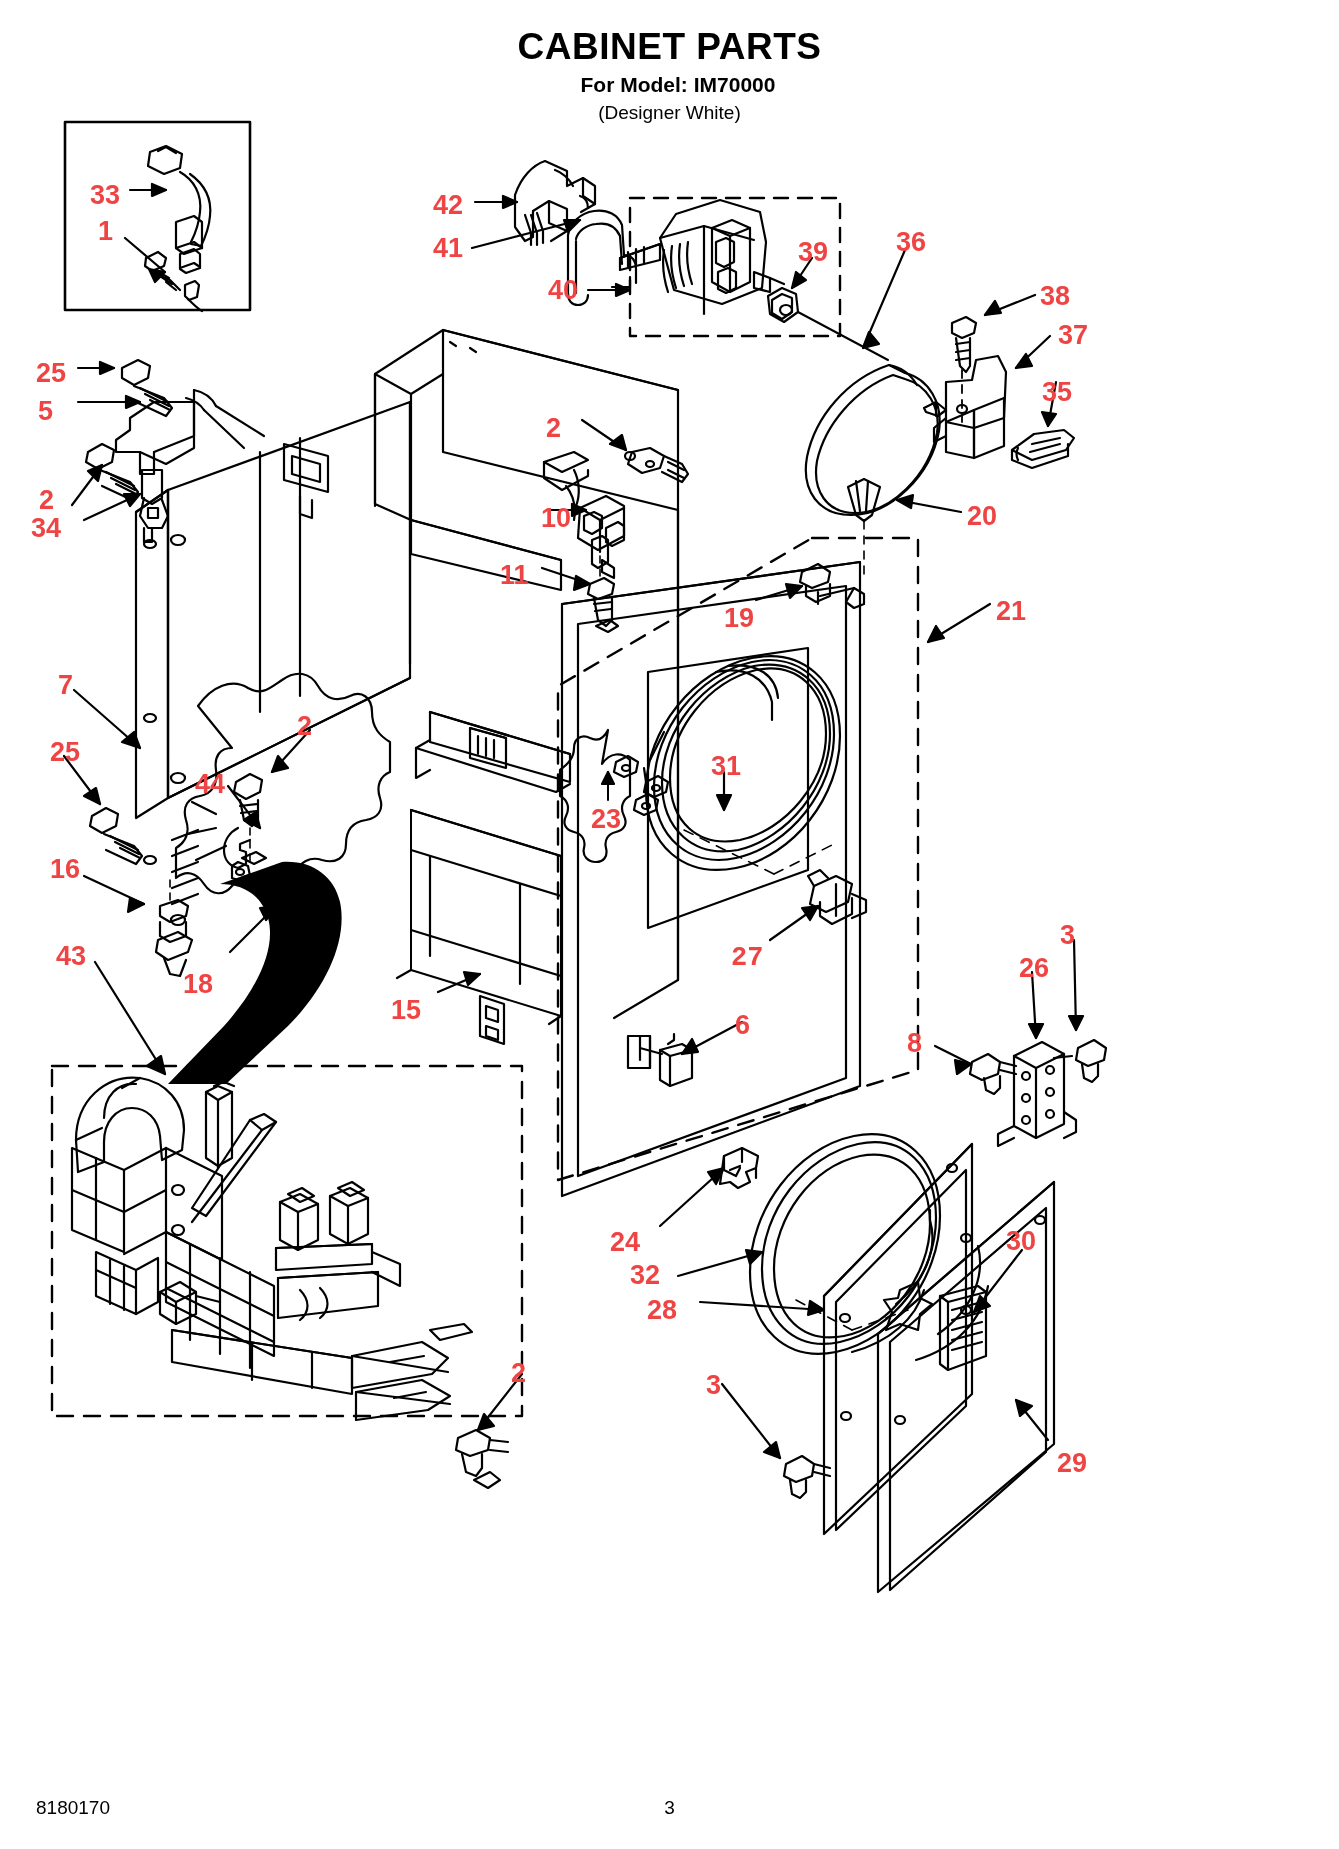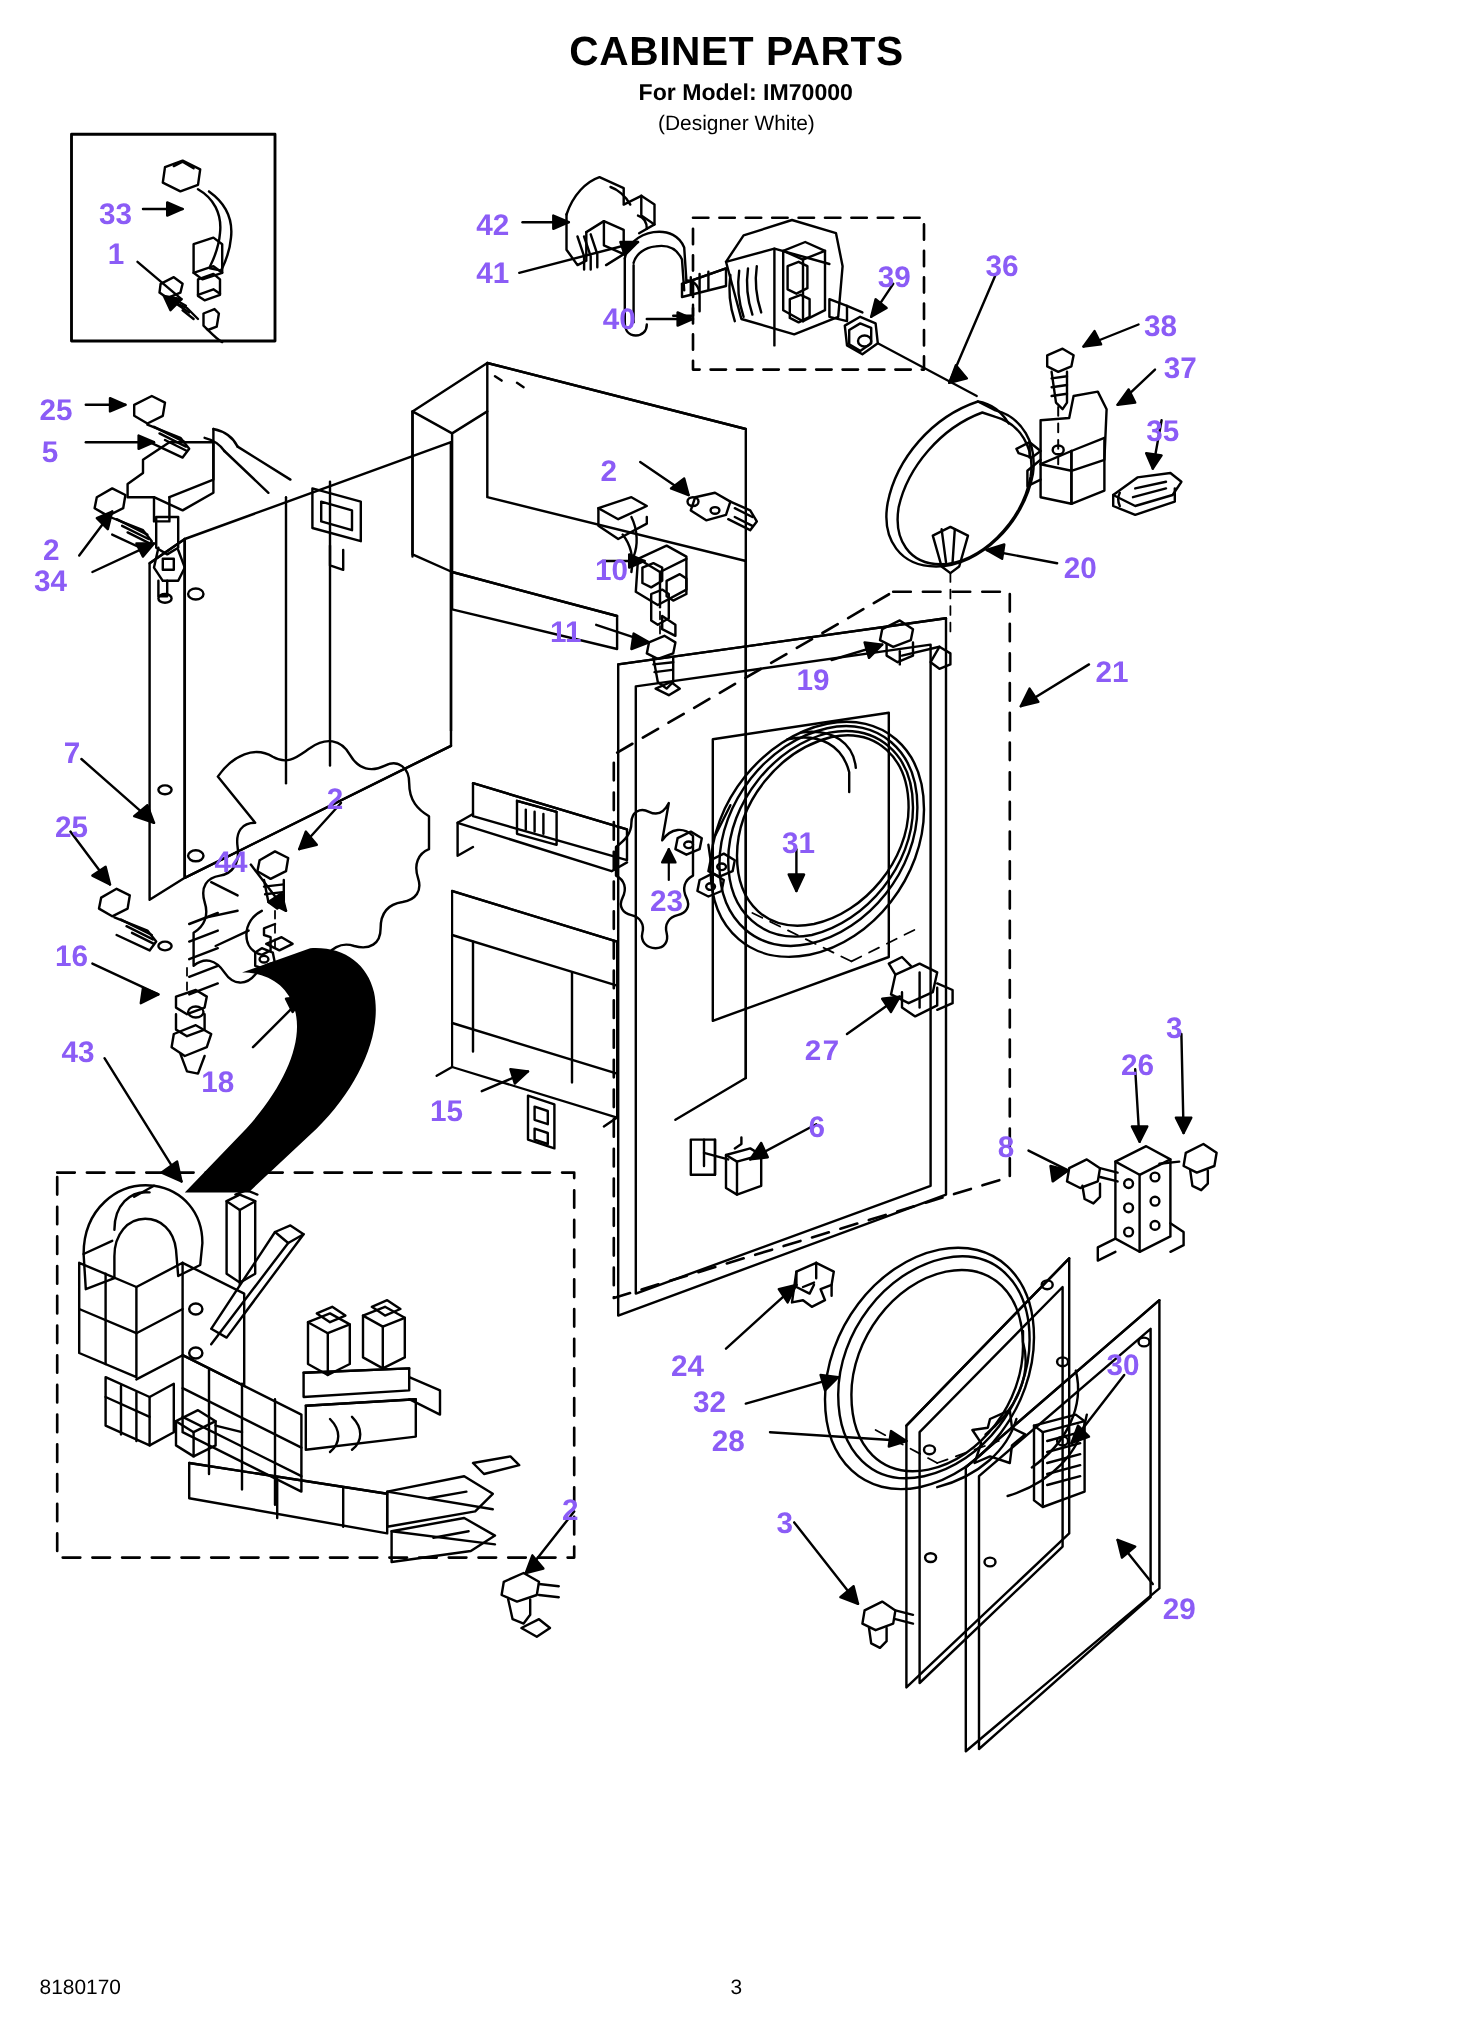--- a/index.html
+++ b/index.html
@@ -80,21 +80,21 @@
     display: block;
   }
   
   .callout {
     position: absolute;
     font-family: "Liberation Sans", sans-serif;
     font-size: 27px;
     font-weight: bold;
     line-height: 1;
     white-space: nowrap;
-    color: #8b5cf6;
+    color: #ef4444;
     user-select: none;
   }
 </style>
 </head>
 <body>
 
 <div id="page">
 
   <div id="header">
     <h1 id="doc-title">CABINET PARTS</h1>

